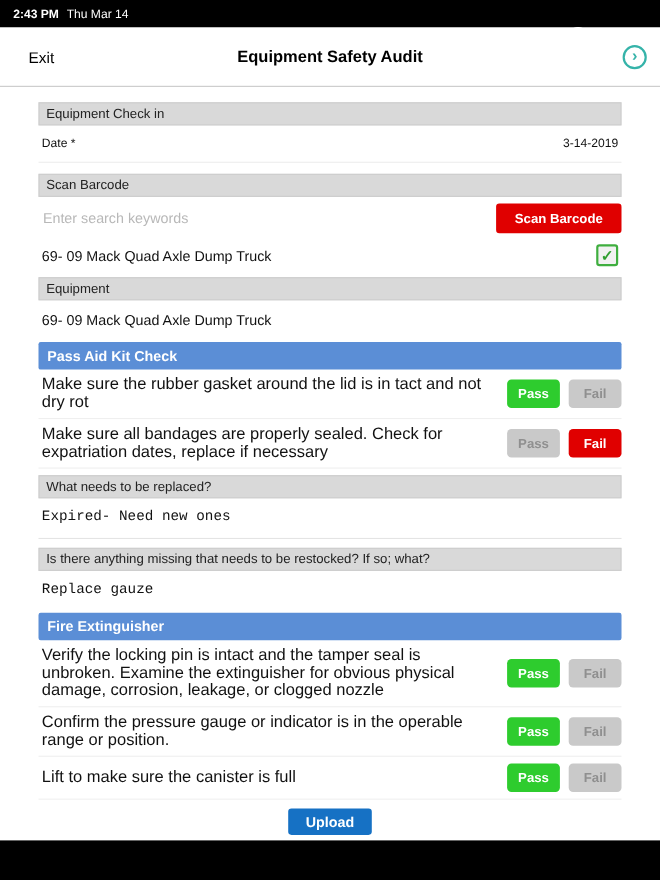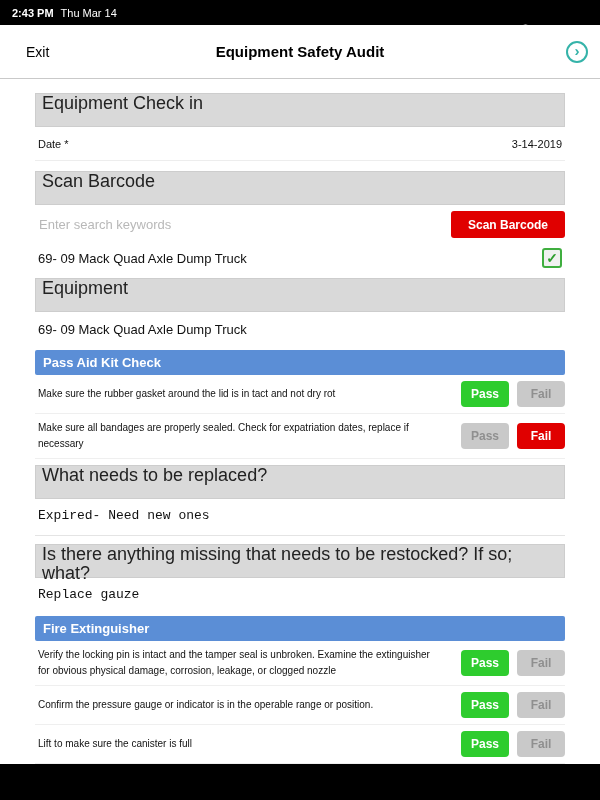--- a/index.html
+++ b/index.html
@@ -21,38 +21,38 @@
 
   
   .nav-bar { height:54px; background:#fff; border-bottom:1px solid #c9c9c9; position:relative; display:flex; align-items:center; padding:0 14px; flex:0 0 auto; }
   .nav-exit { font-size:14px; color:#000; cursor:pointer;margin-left:12px; }
   .nav-title { position:absolute; left:0; right:0; text-align:center; font-size:15px; font-weight:bold; color:#000; pointer-events:none; }
   .nav-next { position:absolute; right:12px; top:50%; transform:translateY(-50%); width:22px; height:22px; border:2px solid #35b3a9; border-radius:50%; display:flex; align-items:center; justify-content:center; color:#35b3a9; font-size:15px; font-weight:bold; cursor:pointer; line-height:1; padding-bottom:2px; }
 
   
   .content { flex:1 1 auto; overflow:hidden; padding:14px 35px 0; background:#fff; }
 
-  .gray-bar { height:34px; line-height:19px; background:#d9d9d9; border:1px solid #cdcdcd; font-size:18px; color:#222; padding:0 6px; }
+  .gray-bar { height:21px; line-height:19px; background:#d9d9d9; border:1px solid #cdcdcd; font-size:12px; color:#222; padding:0 6px; }
   .date-row { height:34px; display:flex; align-items:center; justify-content:space-between; font-size:11px; color:#111; padding:0 3px; border-bottom:1px solid #ededed; }
   .mt10 { margin-top:10px; } .mt8 { margin-top:8px; } .mt6 { margin-top:6px; } .mt4 { margin-top:4px; }
 
   .search-row { display:flex; align-items:center; margin-top:6px; height:27px; }
   .search-input { flex:1; border:none; outline:none; font-size:13px; color:#4c1d95; padding:0 4px; height:27px; font-family:"Liberation Sans", sans-serif; }
   .search-input::placeholder { color:#b8b8b8; }
   .scan-btn { width:114px; height:27px; background:#e00000; color:#fff; border:none; border-radius:3px; font-size:12px; font-weight:bold; cursor:pointer; font-family:"Liberation Sans", sans-serif; }
 
   .result-row { display:flex; align-items:center; justify-content:space-between; margin-top:8px; height:24px; font-size:13px; color:#111; padding:0 3px; }
   .checkbox { width:20px; height:20px; background:#f1f1f1; border:2px solid #3fae3f; border-radius:3px; display:flex; align-items:center; justify-content:center; color:#2f9e2f; font-size:14px; font-weight:bold; cursor:pointer; }
 
   .value-row { height:34px; display:flex; align-items:center; font-size:13px; color:#111; padding:0 3px; }
 
   .blue-bar { height:25px; line-height:25px; background:#5b8ed6; color:#fff; font-size:13px; font-weight:bold; padding:0 8px; border-radius:2px; }
 
   .q-row { display:flex; align-items:center; justify-content:space-between; padding:6px 0 6px 3px; border-bottom:1px solid #efefef; }
-  .q-text { font-size:10px; color:#111; line-height:16px; max-width:400px; }
+  .q-text { font-size:15px; color:#111; line-height:16px; max-width:400px; }
   .pf { display:flex; gap:8px; flex:0 0 auto; }
   .pf-btn { width:48px; height:26px; border:none; border-radius:4px; font-size:12px; font-weight:bold; background:#c9c9c9; color:#8f8f8f; cursor:pointer; font-family:"Liberation Sans", sans-serif; }
   .q-row[data-state="pass"] .pass { background:#2ecc2e; color:#fff; }
   .q-row[data-state="fail"] .fail { background:#e00000; color:#fff; }
 
   .answer-row { height:32px; display:flex; align-items:center; font-size:13px; color:#111; padding:0 3px;font-family:Liberation Mono, monospace; }
   .divider { border-bottom:1px solid #e4e4e4; margin:4px 0 8px; }
 
   .upload-row { display:flex; justify-content:center; margin-top:8px; }
   .upload-btn { height:24px; padding:0 16px; background:#1671c4; color:#fff; border:none; border-radius:3px; font-size:13px; font-weight:bold; cursor:pointer; font-family:"Liberation Sans", sans-serif; }

